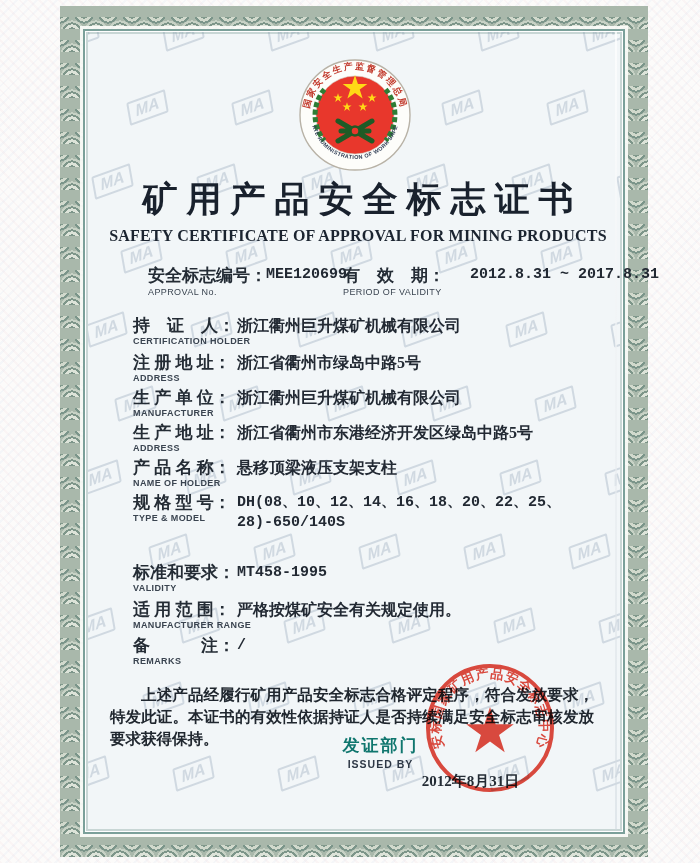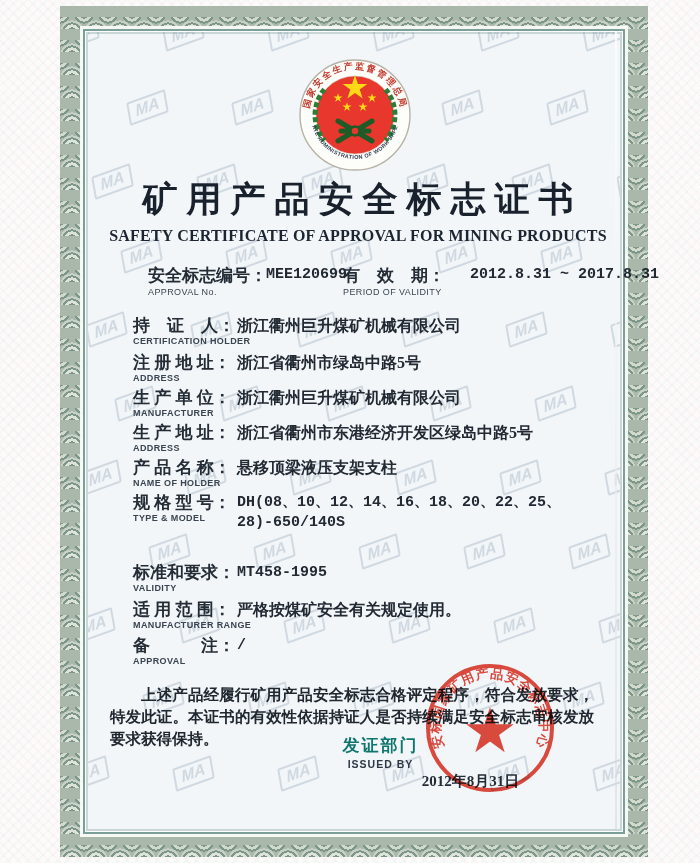--- a/index.html
+++ b/index.html
@@ -237,21 +237,21 @@
     <span class="fen en-label">VALIDITY</span>
     <span class="fval val val-latin">MT458-1995</span>
   </div>
   <div class="field" style="top:598px">
     <span class="fzh zh-label">适 用 范 围：</span>
     <span class="fen en-label">MANUFACTURER RANGE</span>
     <span class="fval val">严格按煤矿安全有关规定使用。</span>
   </div>
   <div class="field" style="top:634px">
     <span class="fzh zh-label">备　　　注：</span>
-    <span class="fen en-label">APPROVAL</span>
+    <span class="fen en-label">REMARKS</span>
     <span class="fval val val-latin">/</span>
   </div>
 
   <div class="abs paragraph">上述产品经履行矿用产品安全标志合格评定程序，符合发放要求，特发此证。本证书的有效性依据持证人是否持续满足安全标志审核发放要求获得保持。</div>
 
   <div class="abs issued">
     <div class="izh">发证部门</div>
     <div class="ien">ISSUED BY</div>
   </div>
   <div class="abs issue-date">2012年8月31日</div>

